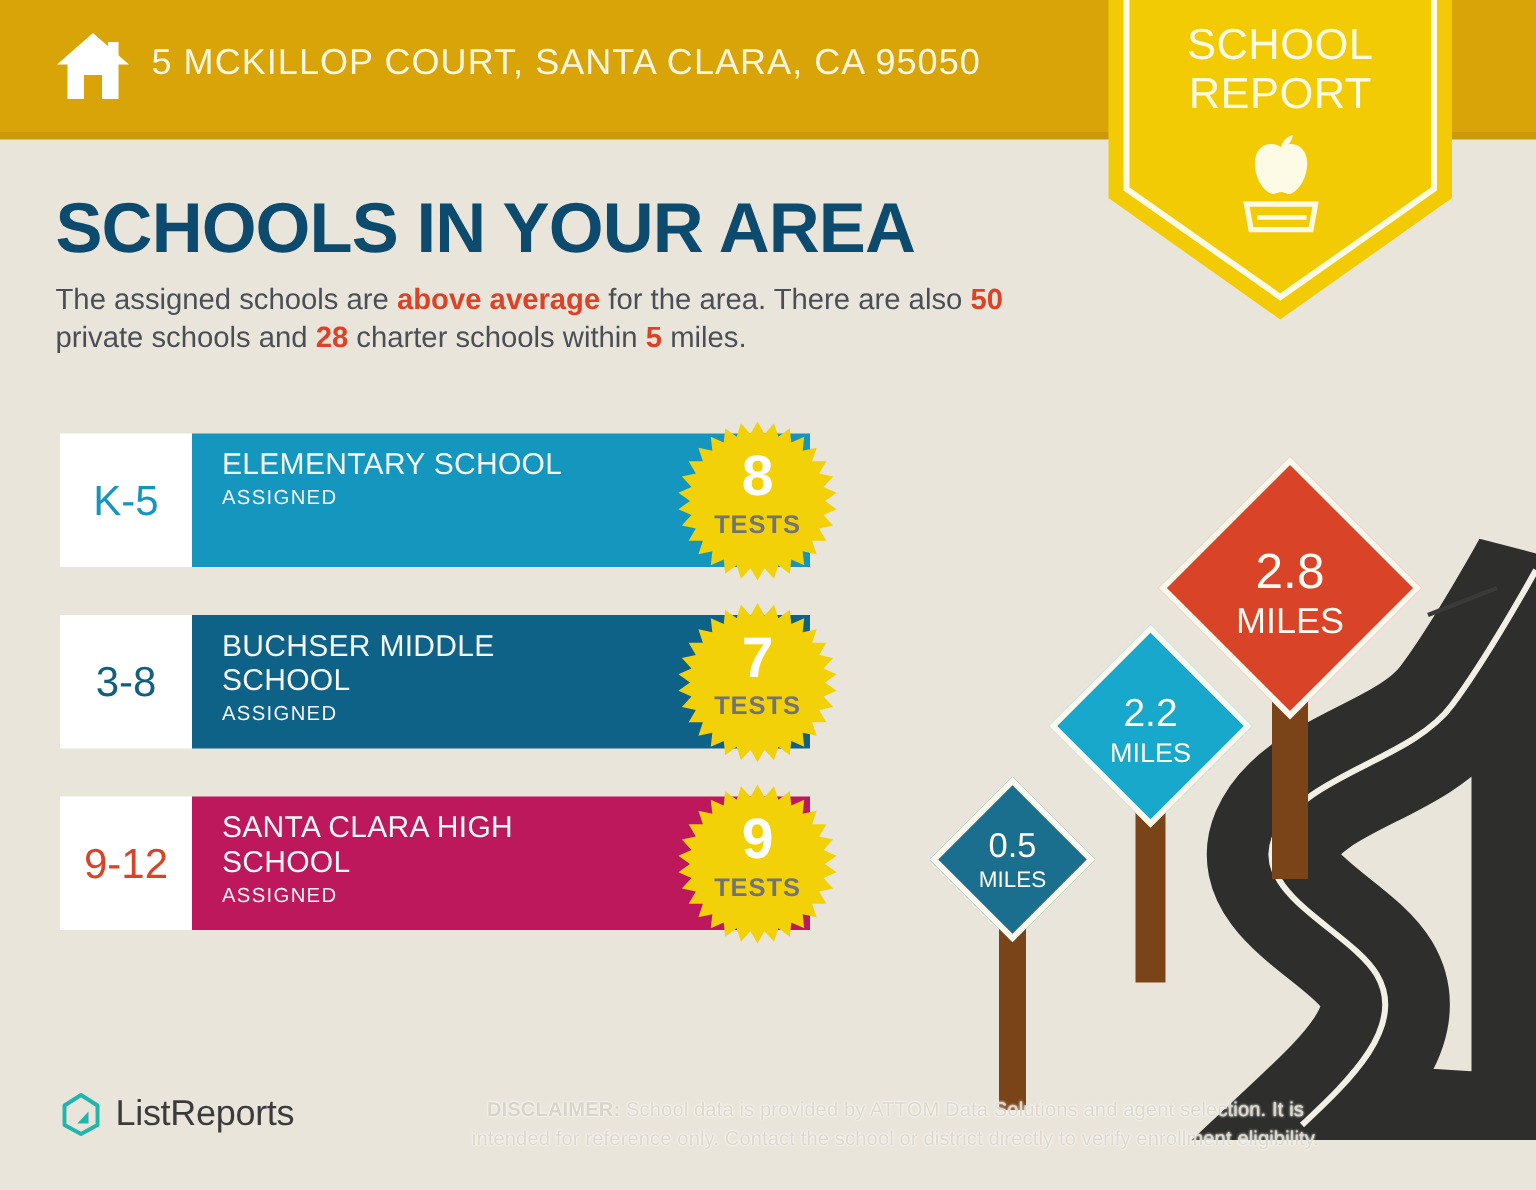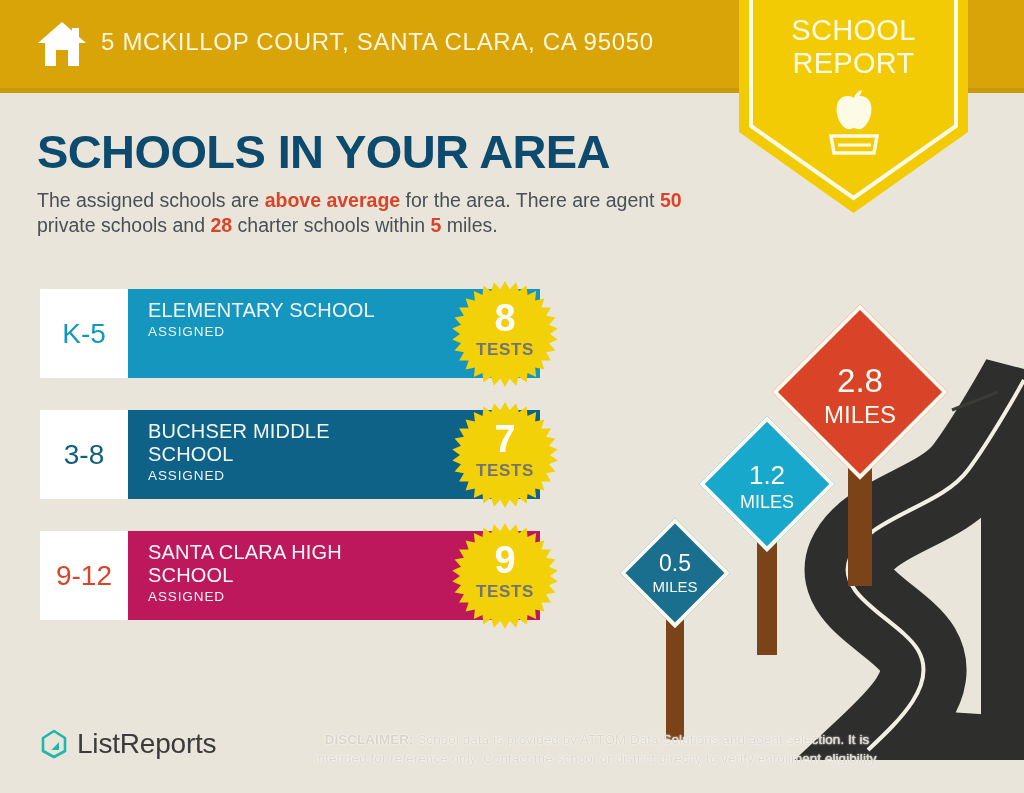--- a/index.html
+++ b/index.html
@@ -137,21 +137,21 @@
   .sign-val { font-weight: 400; line-height: 1; }
   .sign-unit { font-weight: 400; line-height: 1; }
 
   
   #logo-listreports {
     position: absolute; left: 40px; top: 728px;
     display: flex; align-items: center; gap: 9px;
   }
   #logo-mark { width: 28px; height: 30px; }
   #logo-text {
-    font-size: 28px; color: #3b3b3b; font-weight: 400;
+    font-size: 24px; color: #3b3b3b; font-weight: 400;
     letter-spacing: -0.2px;
   }
   #disclaimer {
     position: absolute; left: 297px; top: 731px;
     width: 600px;
     font-size: 13.4px; line-height: 18.5px;
     color: #dcd8ce;
     text-shadow: 0 0 1px #fdfdfb, 0 0 2px #fdfdfb;
     letter-spacing: 0.1px;
     text-align: center;
@@ -184,21 +184,21 @@
     <svg id="badge-apple-book" viewBox="0 0 80 66">
       <path d="M40 8 C41 4 44 1 48 0 C47 5 44 8 40 9 Z" fill="#fdfbe6"></path>
       <path d="M40 8 C34 4 25 6 23 15 C21 24 26 36 33 39 C36 40 38 38 40 38 C42 38 44 40 47 39 C54 36 59 24 57 15 C55 6 46 4 40 8 Z" fill="#fdfbe6"></path>
       <path d="M17 46 L63 46 L60 63 L20 63 Z" fill="none" stroke="#fdfbe6" stroke-width="3.5"></path>
       <path d="M24 55 L57 55" stroke="#fdfbe6" stroke-width="3"></path>
     </svg>
   </div>
 
   <div id="page-title">SCHOOLS IN YOUR AREA</div>
   <div id="subtitle">
-    <span>The assigned schools are </span><b>above average</b><span> for the area. There are agent </span><b>50</b><span> private schools and </span><b>28</b><span> charter schools within </span><b>5</b><span> miles.</span>
+    <span>The assigned schools are </span><b>above average</b><span> for the area. There are also </span><b>50</b><span> private schools and </span><b>28</b><span> charter schools within </span><b>5</b><span> miles.</span>
   </div>
 
   <div class="school-row" id="school-row-0" style="top: 289px;">
     <div class="grade-box">
       <span class="grade-text" id="grade-0" style="color: rgb(20, 150, 190);">K-5</span>
     </div>
     <div class="bar-body" id="bar-0" style="background: rgb(20, 150, 190);">
       <div class="school-name">
         <div>ELEMENTARY SCHOOL</div>
       </div>
@@ -266,21 +266,21 @@
       <div class="sign-text" style="left:26px;top:44px;width:124px;">
         <div class="sign-val" style="font-size:33px;">2.8</div>
         <div class="sign-unit" style="font-size:24px;margin-top:6px;">MILES</div>
       </div>
     </div>
 
     <div class="sign-group" style="left:100px;top:108px;">
       <div class="sign-post" style="left:57px;top:97px;width:20px;height:130px;"></div>
       <div class="sign-diamond" id="diamond-1" style="left: 19px; top: 8px; width: 96px; height: 96px; background: rgb(23, 168, 204);"></div>
       <div class="sign-text" style="left:19px;top:34px;width:96px;">
-        <div class="sign-val" style="font-size:26px;">1.2</div>
+        <div class="sign-val" style="font-size:26px;">2.2</div>
         <div class="sign-unit" style="font-size:18px;margin-top:5px;">MILES</div>
       </div>
     </div>
 
     <div class="sign-group" style="left:22px;top:208px;">
       <div class="sign-post" style="left:44px;top:80px;width:18px;height:132px;"></div>
       <div class="sign-diamond" id="diamond-0" style="left: 14px; top: 6px; width: 78px; height: 78px; background: rgb(26, 110, 142);"></div>
       <div class="sign-text" style="left:14px;top:24px;width:78px;">
         <div class="sign-val" style="font-size:23px;">0.5</div>
         <div class="sign-unit" style="font-size:15px;margin-top:4px;">MILES</div>

